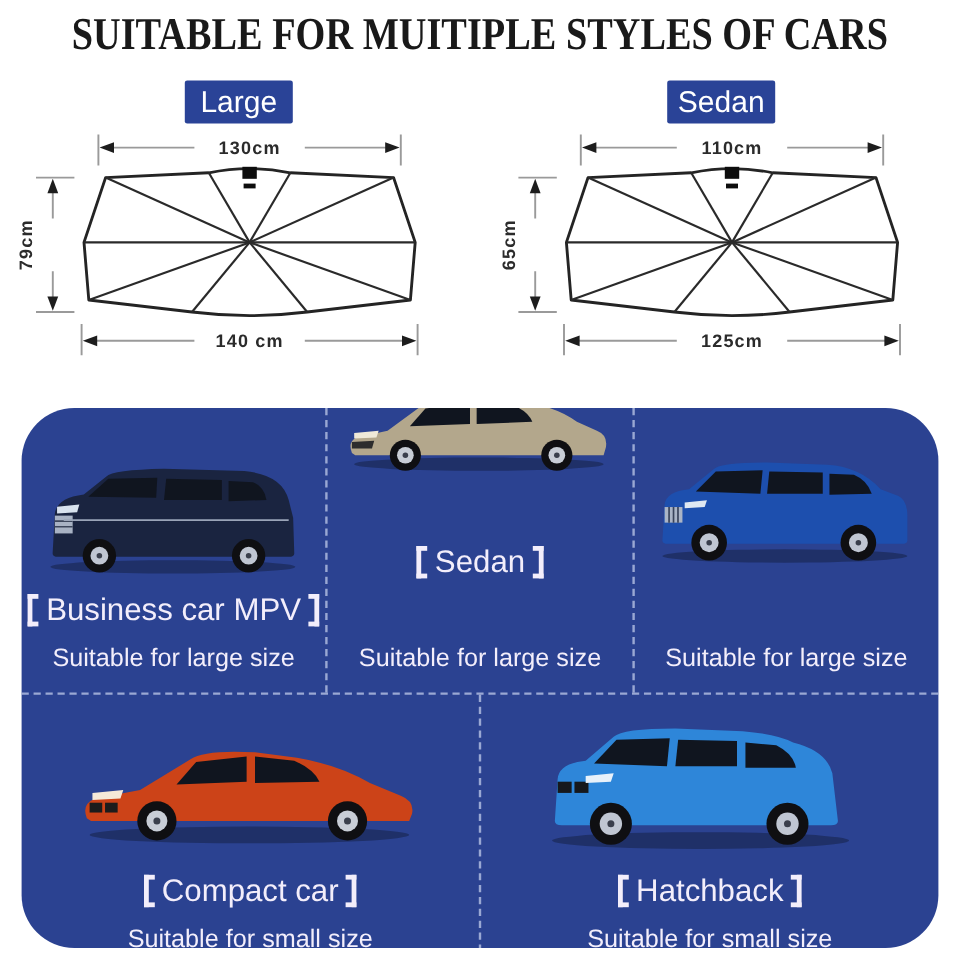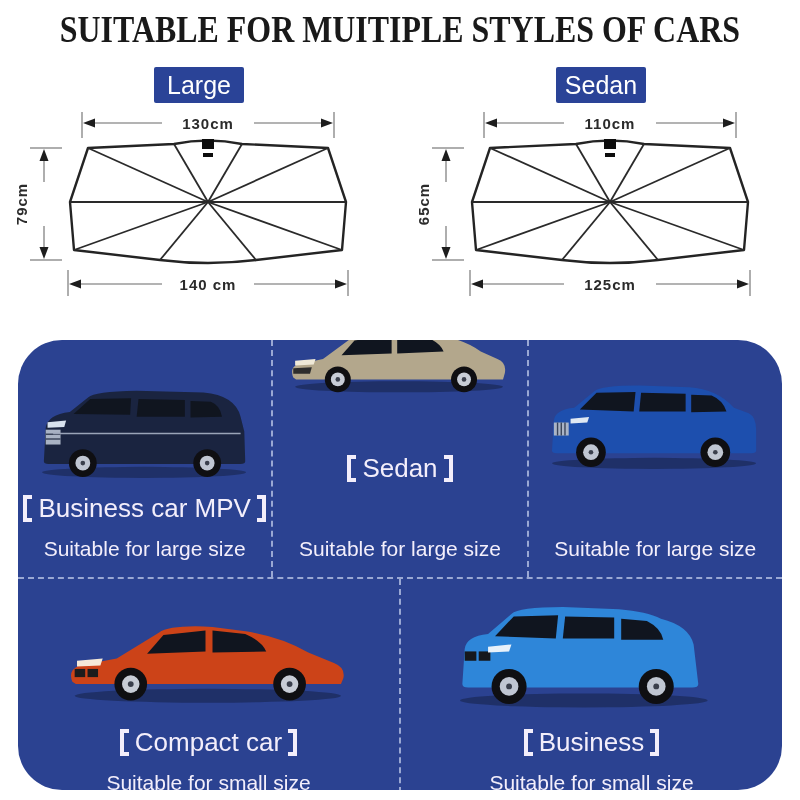--- a/index.html
+++ b/index.html
@@ -280,20 +280,20 @@
             <circle cx="54" cy="92" r="15" fill="#0f0f12"></circle>
               <circle cx="54" cy="92" r="8" fill="#c0c6d2"></circle>
               <circle cx="54" cy="92" r="2.5" fill="#3a3f4c"></circle>
             <circle cx="180" cy="92" r="15" fill="#0f0f12"></circle>
               <circle cx="180" cy="92" r="8" fill="#c0c6d2"></circle>
               <circle cx="180" cy="92" r="2.5" fill="#3a3f4c"></circle>
           </svg>
         </div>
         <div class="cell-label">
           <span class="br br-l"></span>
-          <span>Business</span>
+          <span>Hatchback</span>
           <span class="br br-r"></span>
         </div>
         <div class="cell-sub">Suitable for small size</div>
       </div>
     </div>
   </div>
 </div>
 
 </body></html>

